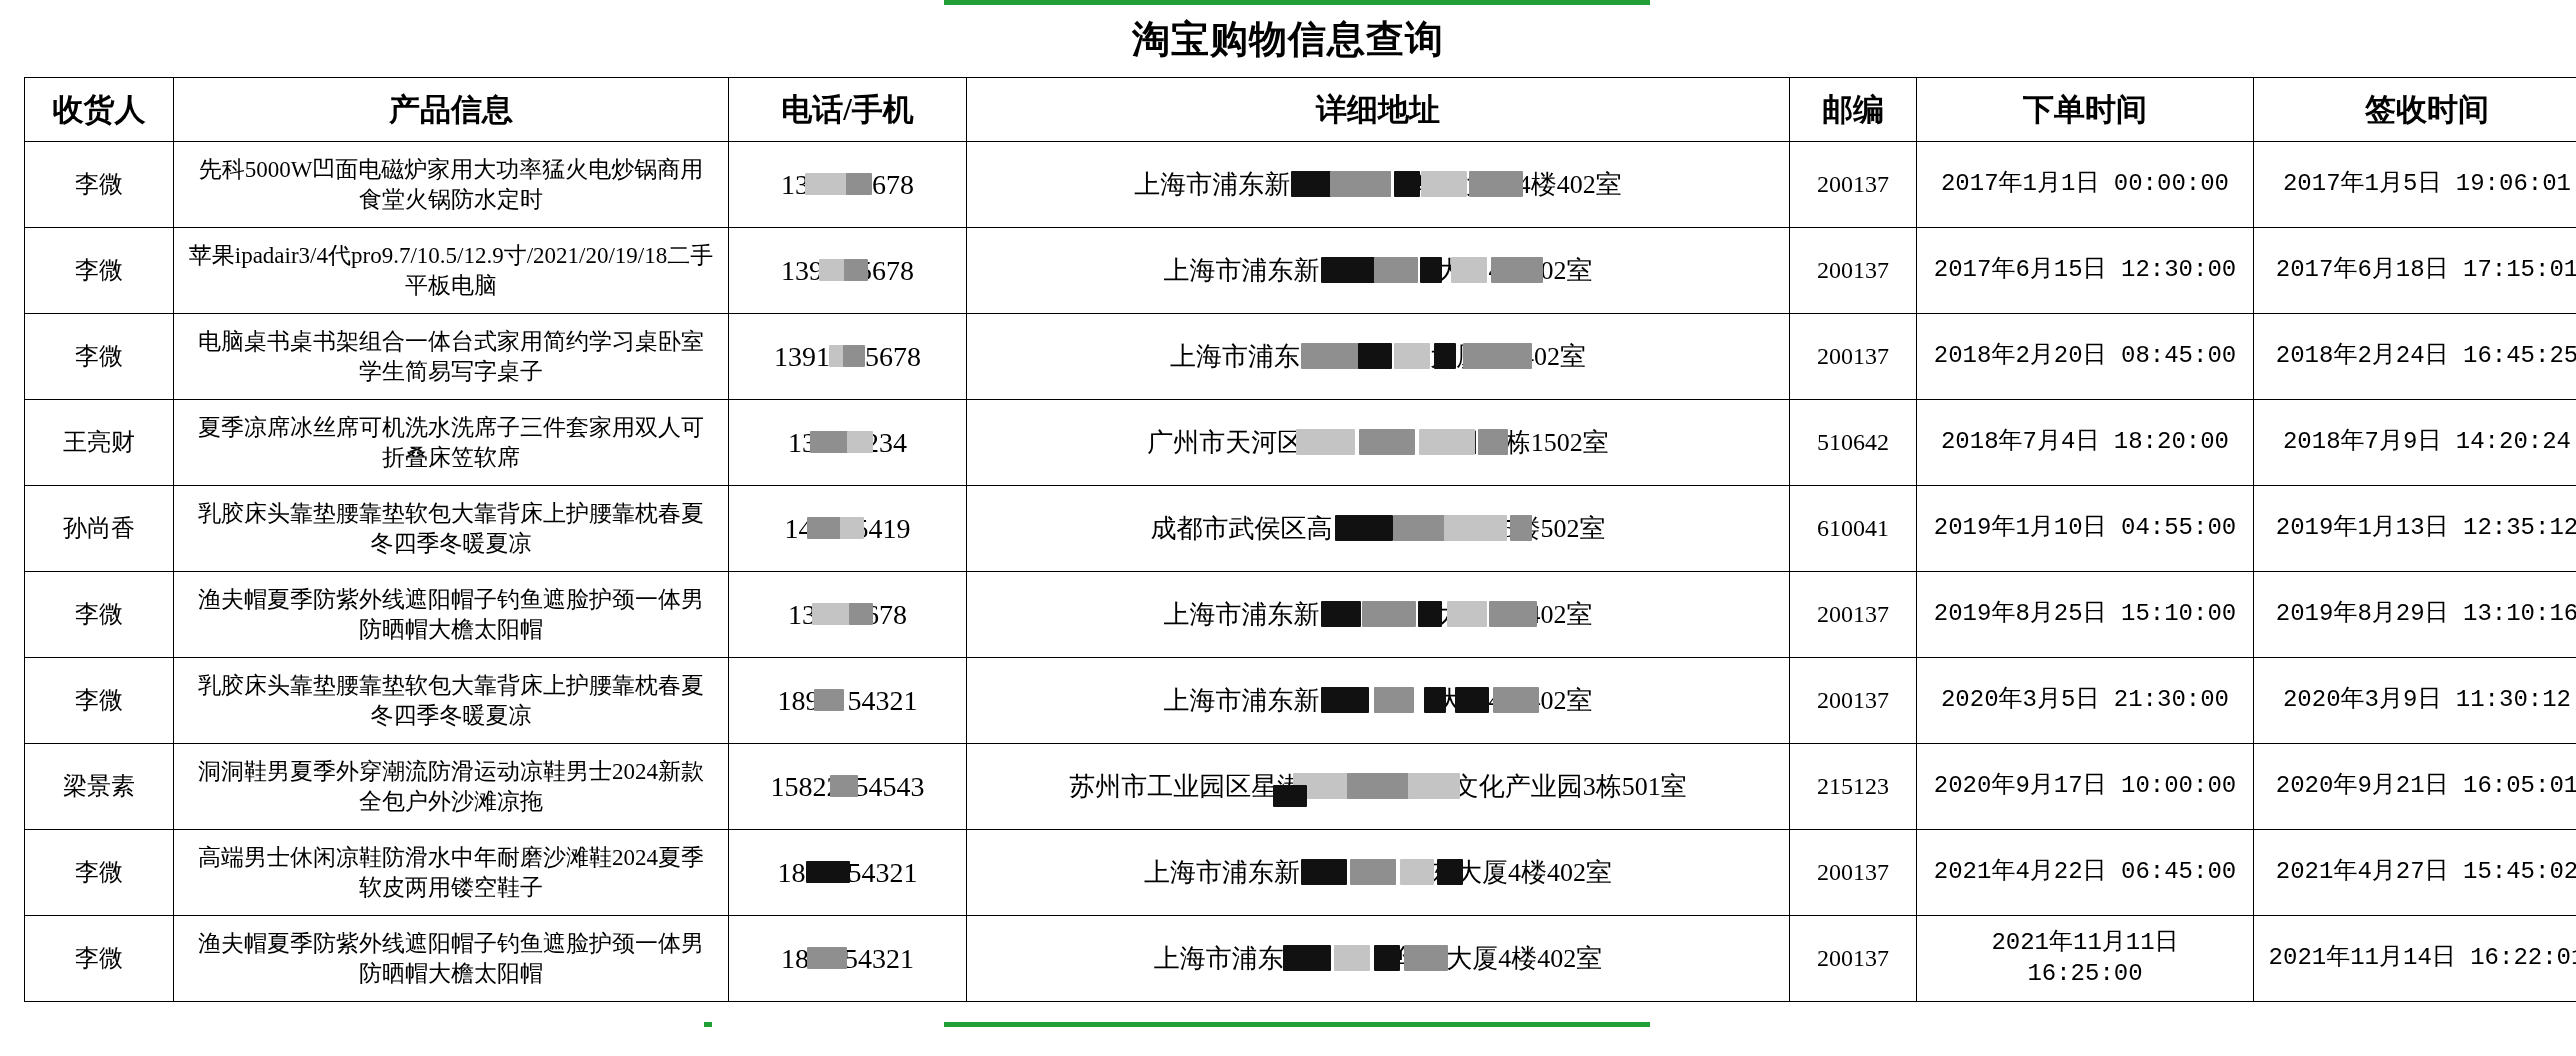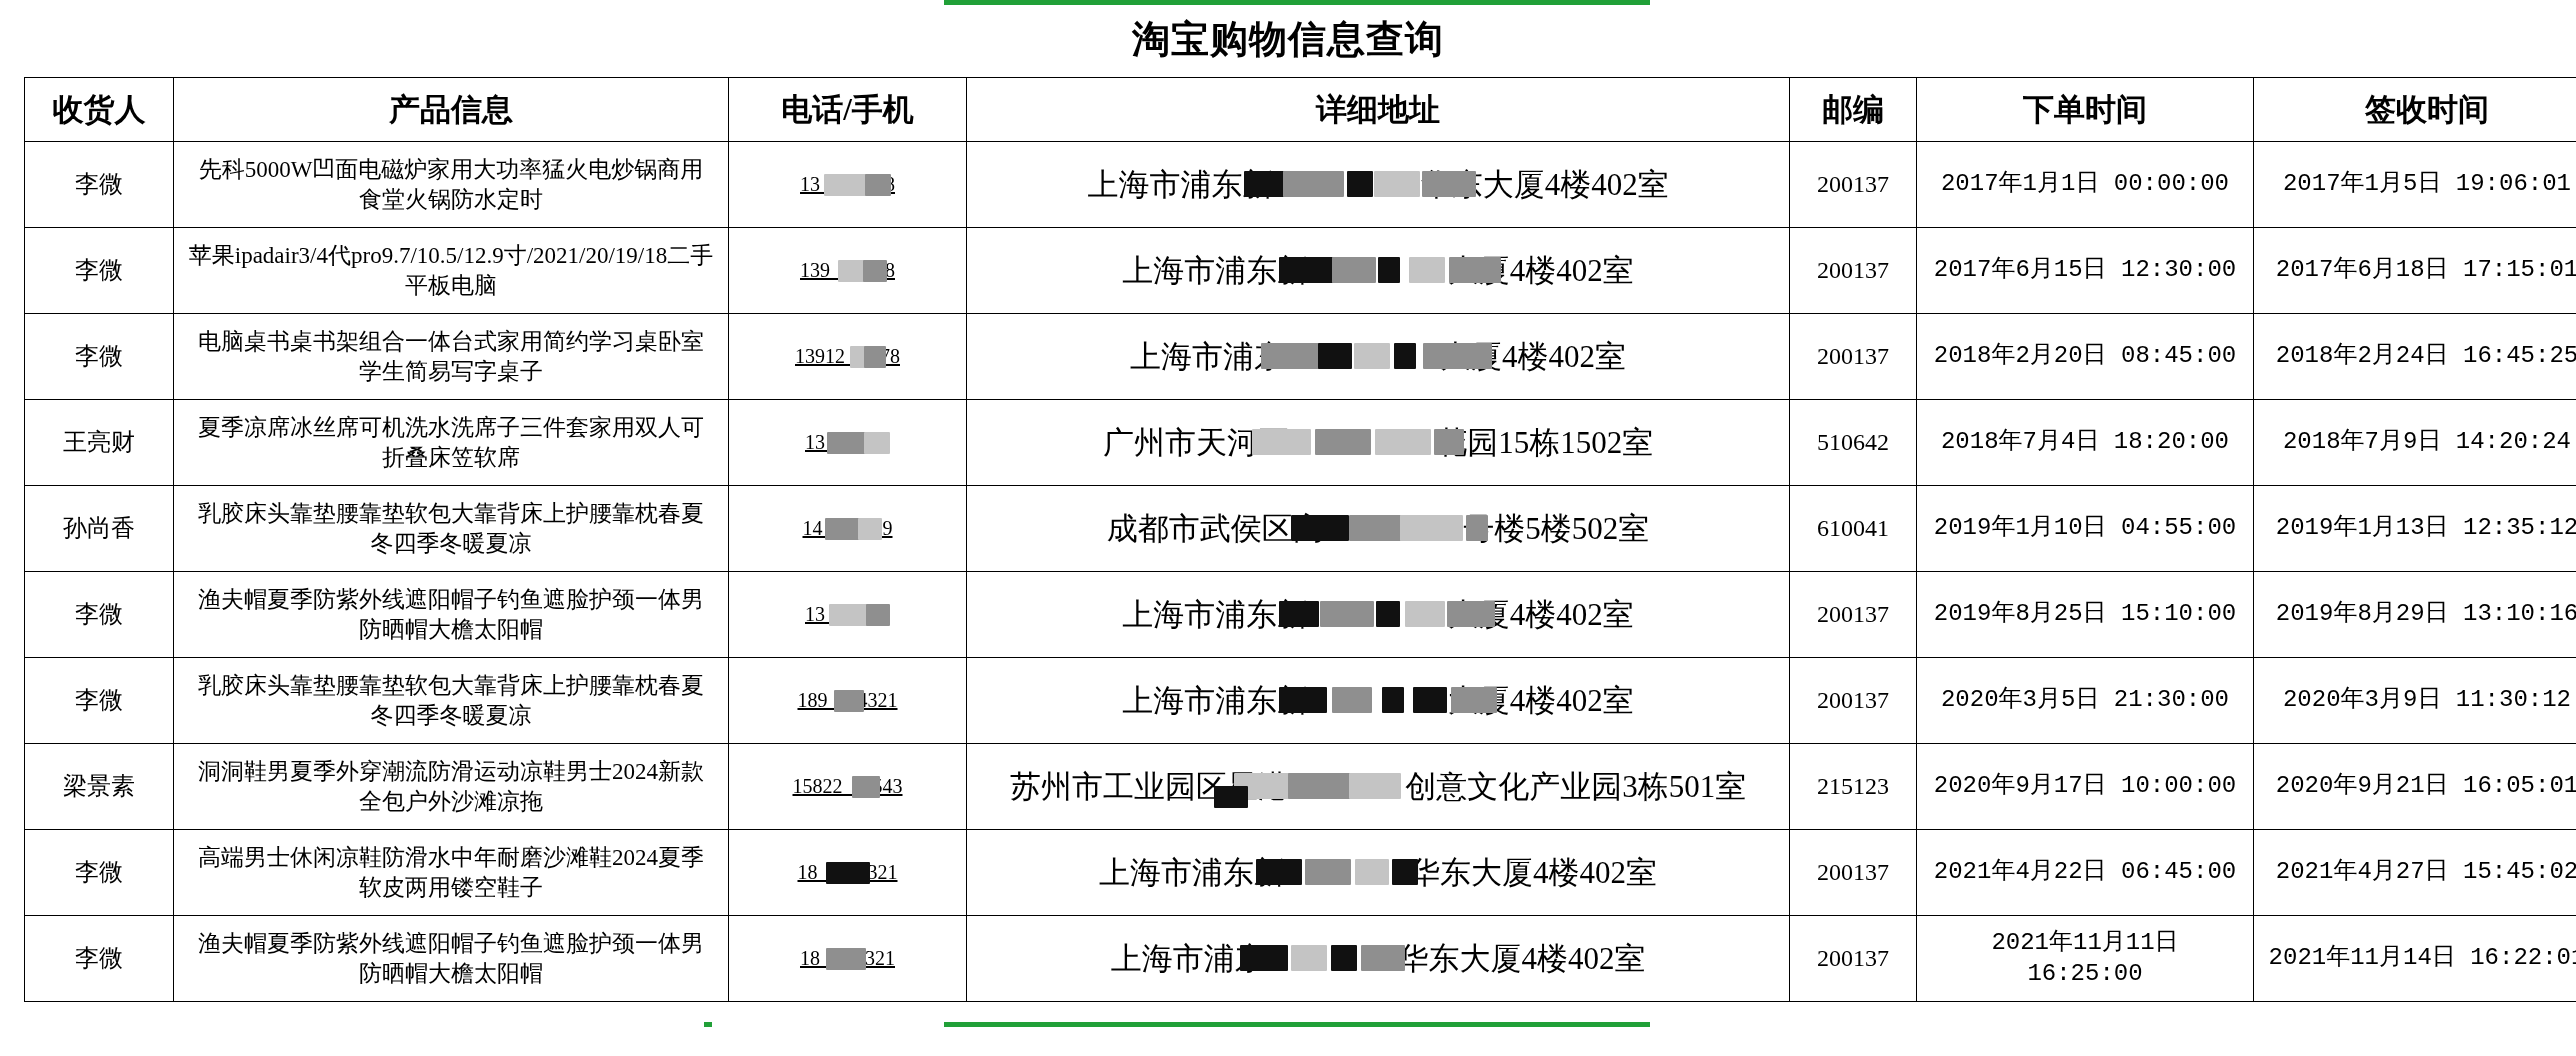--- a/index.html
+++ b/index.html
@@ -74,31 +74,30 @@
   .cell-inner {
     padding: 4px 10px;
     box-sizing: border-box;
   }
   .prod .cell-inner {
     font-size: 23px;
     line-height: 1.3;
     padding: 4px 14px;
   }
   .addr .cell-inner {
-    font-size: 31px;
+    font-size: 26px;
     white-space: nowrap;
     position: relative;
     display: inline-block;
   }
   .phone .cell-inner {
-    font-size: 20px;
+    font-size: 28px;
     position: relative;
     display: inline-block;
     white-space: nowrap;
-    text-decoration: underline;
   }
   .zip { font-size: 25px; }
   .dt  { font-size: 24px; font-family: Liberation Mono, monospace; }
   .name { font-size: 26px; }
 
   
   .redact {
     position: absolute;
     top: 50%;
     transform: translateY(-50%);

